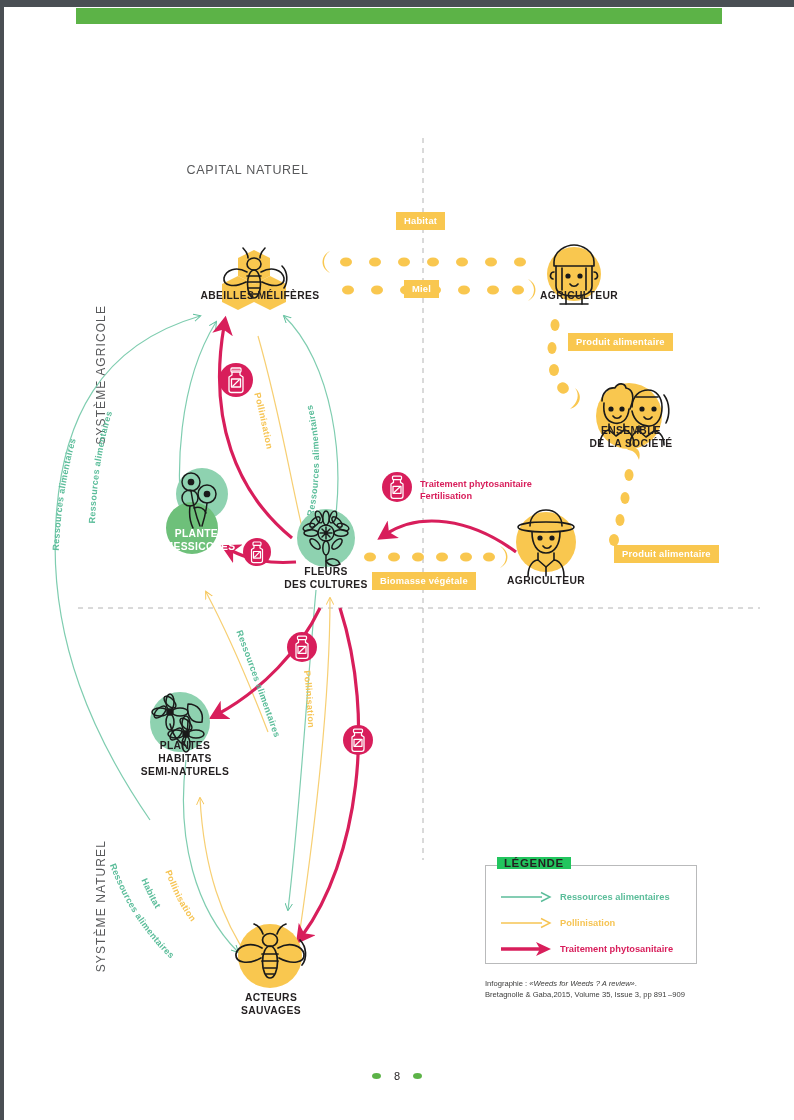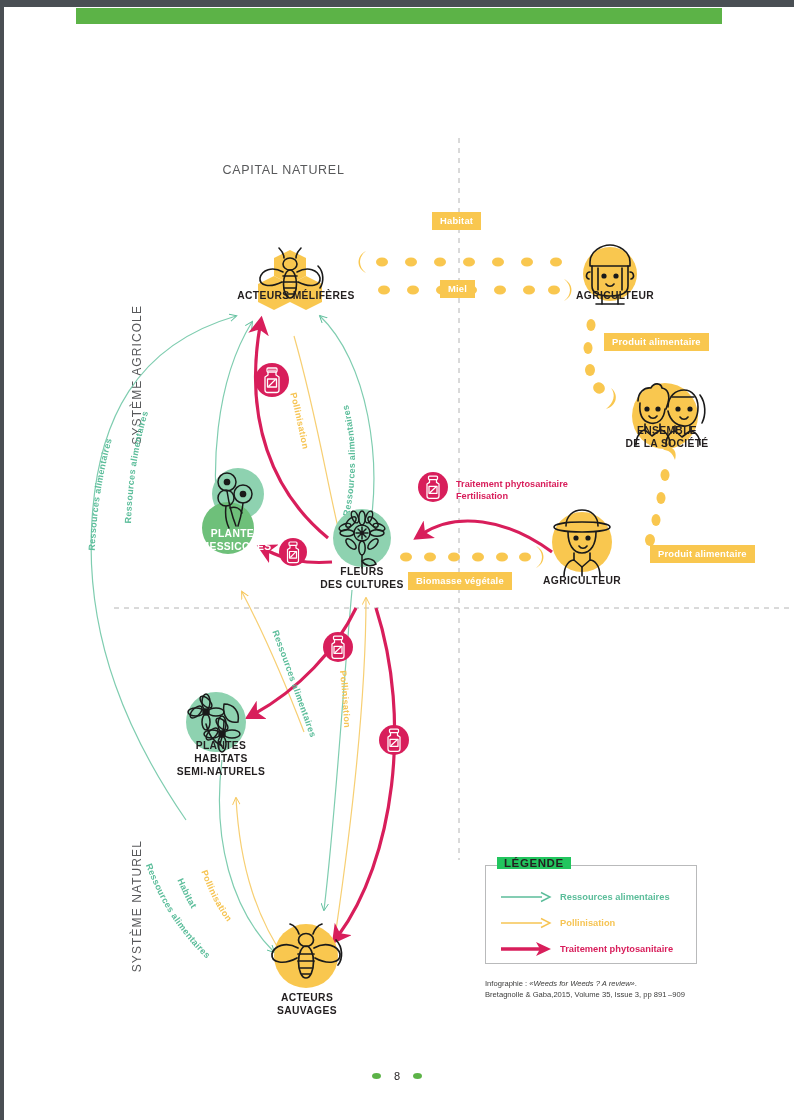--- a/index.html
+++ b/index.html
@@ -13,21 +13,21 @@
   .leftedge{position:absolute;left:0;top:7px;width:4px;height:1113px;background:#4a4f54;}
   .greenbar{position:absolute;left:76px;top:8px;width:646px;height:16px;background:#5cb347;}
 
   
   .resume{position:absolute;left:76px;top:62px;width:660px;display:flex;align-items:flex-start;}
   .resume-kicker{font-size:10.5px;letter-spacing:2.4px;color:#3c3c3b;font-weight:400;padding-top:2px;white-space:nowrap;}
   .resume-dot{width:8px;height:8px;border-radius:50%;background:#5cb347;margin:5px 9px 0 12px;flex:none;}
   .resume-text{font-size:11.6px;font-weight:bold;line-height:1.45;color:#231f20;max-width:530px;}
 
   
-  .canvas{position:absolute;left:0;top:120px;width:655px;height:910px;margin-left:36px;}
+  .canvas{position:absolute;left:0;top:120px;width:655px;height:910px;}
   svg.flow{position:absolute;left:0;top:0;width:794px;height:910px;overflow:visible;}
 
   
   .colhead{position:absolute;text-align:center;font-size:12.5px;letter-spacing:.7px;color:#58595b;font-weight:400;line-height:1.35;}
   #head-natural{left:150px;top:42px;width:195px;}
   #head-actors{left:480px;top:42px;width:210px;}
 
   
   .vlabel{position:absolute;font-size:12px;letter-spacing:1.1px;color:#58595b;
           writing-mode:vertical-rl;transform:rotate(180deg);white-space:nowrap;}
@@ -406,21 +406,21 @@
         <circle cx="15" cy="15" r="15" fill="#d81e5b"></circle>
         <g stroke="#ffffff" stroke-width="1.25" fill="none" stroke-linejoin="round">
           <rect x="10.5" y="4" width="9" height="3.6" rx="1"></rect>
           <path d="M11.5,7.6 L11.5,10.4 L9,12 L9,24 C9,25.4 10,26.3 11.3,26.3 L18.7,26.3 C20,26.3 21,25.4 21,24 L21,12 L18.5,10.4 L18.5,7.6"></path>
           <rect x="11" y="14.3" width="8" height="7"></rect>
           <path d="M11.8,20.8 L18.2,14.8"></path>
         </g>
       </g>
     </svg>
 
-    <div class="nodelabel" style="left:195px;top:170px;width:130px;">ACTEURS MÉLIFÈRES</div>
+    <div class="nodelabel" style="left:195px;top:170px;width:130px;">ABEILLES MÉLIFÈRES</div>
     <div class="nodelabel" style="left:524px;top:170px;width:110px;">AGRICULTEUR</div>
     <div class="nodelabel" style="left:150px;top:408px;width:100px;white-space:pre-line;color:#fff;">PLANTES
 MESSICOLES</div>
     <div class="nodelabel" style="left:276px;top:446px;width:100px;white-space:pre-line;text-align:center;">FLEURS
 DES CULTURES</div>
     <div class="nodelabel" style="left:568px;top:305px;width:126px;white-space:pre-line;">ENSEMBLE
 DE LA SOCIÉTÉ</div>
     <div class="nodelabel" style="left:491px;top:455px;width:110px;">AGRICULTEUR</div>
     <div class="nodelabel" style="left:122px;top:620px;width:126px;white-space:pre-line;">PLANTES
 HABITATS

